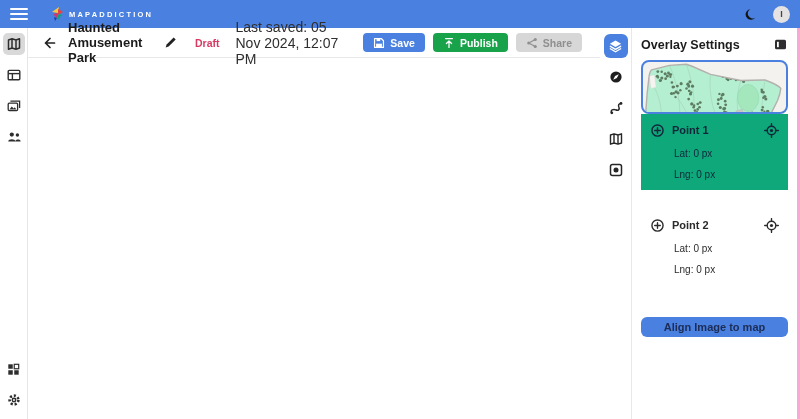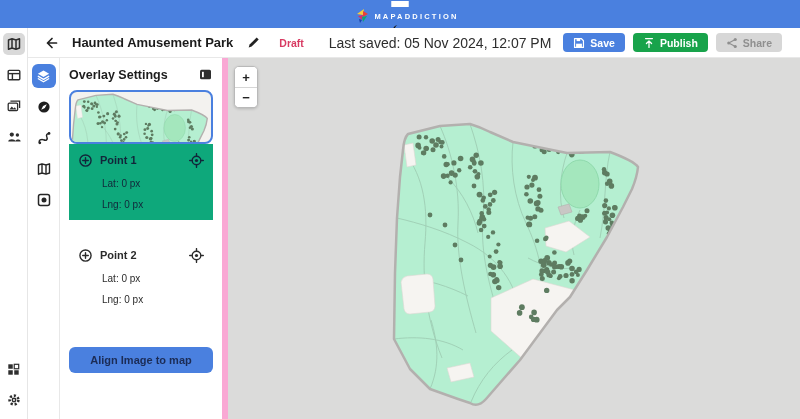--- a/index.html
+++ b/index.html
@@ -1,68 +1,68 @@
 <!DOCTYPE html>
 <html style="--accent: #4a80df; --green-pub: #18a34b; --red-draft: #d83a62; --share-gray: #d7d7d7; --card-green: #0ea87b; --map-bg: #dbdbda;"><head>
 <meta charset="utf-8">
 <style>
   html,body{margin:0;padding:0;background:#fff;}
   *{box-sizing:border-box;font-family:"Liberation Sans",sans-serif;}
   .app{width:800px;height:419px;overflow:hidden;position:relative;background:#fff;}
 
   
-  .topbar{height:28px;background:var(--accent,#4a80df);display:flex;align-items:center;padding:0 20px;flex-direction:column;}
+  .topbar{height:28px;background:var(--accent,#4a80df);display:flex;align-items:center;padding:0 10px;gap:8px;}
   .hamburger{width:18px;height:14px;display:flex;flex-direction:column;justify-content:space-between;cursor:pointer;padding:1px 0;}
   .hamburger span{display:block;height:2px;background:#fff;border-radius:1px;}
   .logo{display:flex;align-items:center;gap:5px;margin-left:14px;}
   .brand{color:#fff;font-size:7.5px;font-weight:700;letter-spacing:2.2px;text-transform:uppercase;}
   .top-spacer{flex:1;}
   .avatar{width:17px;height:17px;border-radius:50%;background:#e4e2e2;color:#444;font-size:9px;font-weight:700;display:flex;align-items:center;justify-content:center;}
   .moon-btn{width:18px;height:18px;display:flex;align-items:center;justify-content:center;margin-right:6px;}
 
   
   .below{display:flex;height:391px;}
   .rail{width:28px;background:#fff;border-right:1px solid #e6e6e6;display:flex;flex-direction:column;align-items:center;padding:5px 0 8px;gap:9px;}
   .rail-item{width:22px;height:22px;border-radius:5px;display:flex;align-items:center;justify-content:center;color:#2e2e2e;}
   .rail-item.selected{background:#d9d9d9;}
   .rail-bottom{margin-top:auto;display:flex;flex-direction:column;gap:9px;align-items:center;}
 
-  .main{flex:1;display:flex;flex-direction:column;min-width:0;}
+  .main{flex:1;display:flex;flex-direction:row;min-width:0;}
   .toolbar{height:30px;background:#fff;border-bottom:1px solid #e8e8e8;display:flex;align-items:center;padding:0 8px;gap:8px;}
   .back-btn{width:18px;height:18px;display:flex;align-items:center;justify-content:center;margin-left:6px;}
   .doc-title{font-size:13px;font-weight:700;color:#1b1b1b;margin-left:4px;}
   .pencil-btn{width:16px;height:16px;display:flex;align-items:center;justify-content:center;margin-left:4px;}
   .draft{color:var(--red-draft,#d83a62);font-size:10.5px;font-weight:700;margin-left:10px;}
   .tb-spacer{flex:1;}
   .last-saved{font-size:14px;color:#2e2e2e;margin-right:4px;}
   .btn{height:19px;border:none;border-radius:4px;padding:0 10px;display:inline-flex;align-items:center;gap:5px;font-size:10.5px;font-weight:700;cursor:pointer;}
   .btn-save{background:var(--accent,#4a80df);color:#fff;}
   .btn-publish{background:var(--green-pub,#18a34b);color:#fff;}
   .btn-share{background:var(--share-gray,#d7d7d7);color:#8f8f8f;margin-right:10px;}
 
   .content{flex:1;display:flex;min-height:0;}
   .toolcol{width:32px;background:#fff;border-right:1px solid #e8e8e8;display:flex;flex-direction:column;align-items:center;padding:6px 0;gap:7px;}
   .tool{width:24px;height:24px;border-radius:6px;display:flex;align-items:center;justify-content:center;color:#262626;}
   .tool.selected{background:var(--accent,#4a80df);color:#fff;}
 
   
-  .panel{width:168px;background:#fff;border-right:6px solid #f9a8d4;padding:8px 9px;display:flex;flex-direction:column;overflow:hidden;}
+  .panel{width:168px;background:#fff;border-right:3px solid #f9a8d4;padding:8px 9px;display:flex;flex-direction:column;overflow:hidden;}
   .panel-head{display:flex;align-items:center;justify-content:space-between;padding:1px 0 8px;}
   .panel-title{font-size:12.5px;font-weight:700;color:#1c1c1c;}
   .collapse-btn{width:15px;height:15px;display:flex;align-items:center;justify-content:center;}
   .thumb{height:54px;border:2px solid var(--accent,#4a80df);border-radius:8px;overflow:hidden;background:#f3f2ef;flex:none;}
   .thumb svg{width:100%;height:100%;display:block;}
   .instruction{font-size:10.5px;font-weight:700;color:#2b2b2b;margin:11px 0 8px;}
   .point-card{border-radius:0;padding:8px 9px 10px;margin-bottom:19px;color:#2b2b2b;}
   .point-card.selected{background:var(--card-green,#0ea87b);color:#12263a;}
   .point-head{display:flex;align-items:center;gap:7px;}
   .point-label{font-size:11px;font-weight:700;}
   .target-btn{margin-left:auto;width:16px;height:16px;display:flex;align-items:center;justify-content:center;}
   .coord{font-size:10px;margin-top:10px;padding-left:24px;}
-  .align-btn{margin-top:13px;background:var(--accent,#4a80df);border:none;border-radius:6px;height:26px;font-size:11px;font-weight:700;color:#1c2c56;width:100%;cursor:pointer;flex:none;}
+  .align-btn{margin-top:13px;background:var(--accent,#4a80df);border:none;border-radius:6px;height:20px;font-size:11px;font-weight:700;color:#1c2c56;width:100%;cursor:pointer;flex:none;}
 
   
   .map{flex:1;background:var(--map-bg,#dbdbda);position:relative;min-width:0;overflow:hidden;}
   .map > svg{position:absolute;inset:0;width:100%;height:100%;}
   .zoomctl{position:absolute;top:8px;left:6px;width:24px;background:#fff;border:1px solid #b9b9b9;border-radius:5px;overflow:hidden;box-shadow:0 1px 3px rgba(0,0,0,.18);z-index:2;}
   .zoom-btn{width:100%;height:20px;display:flex;align-items:center;justify-content:center;font-size:13px;font-weight:700;color:#222;background:#fff;border:none;cursor:pointer;}
   .zoom-btn + .zoom-btn{border-top:1px solid #d6d6d6;}
 </style>
 </head>
 <body>

